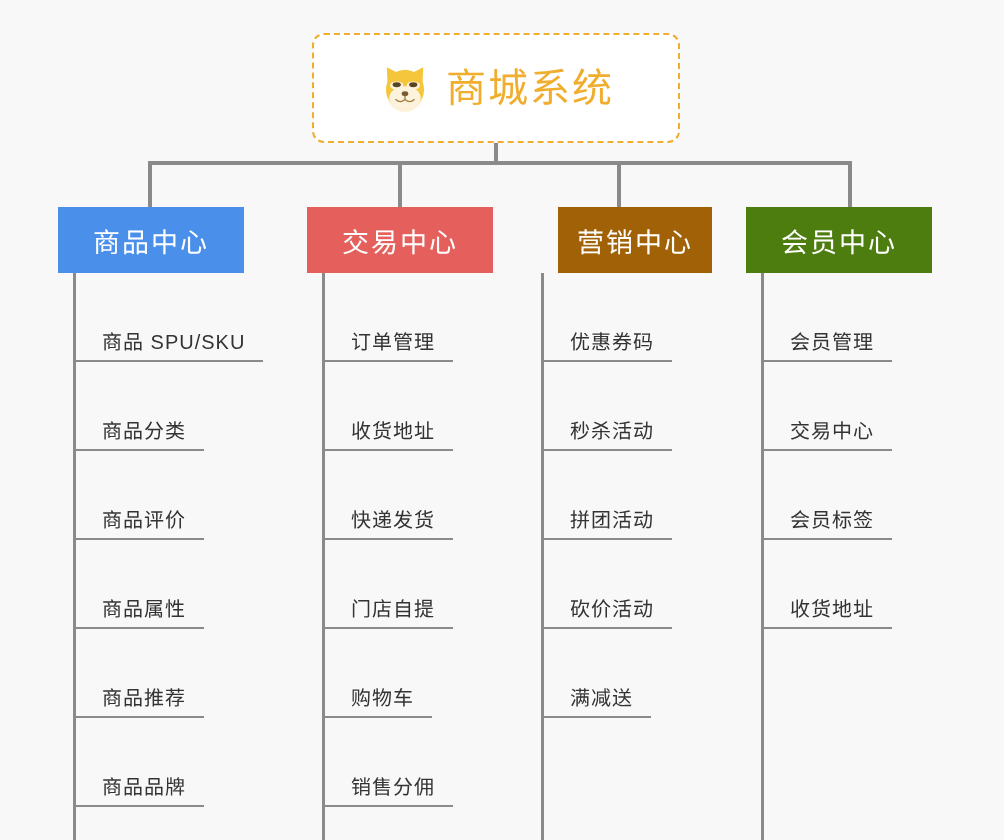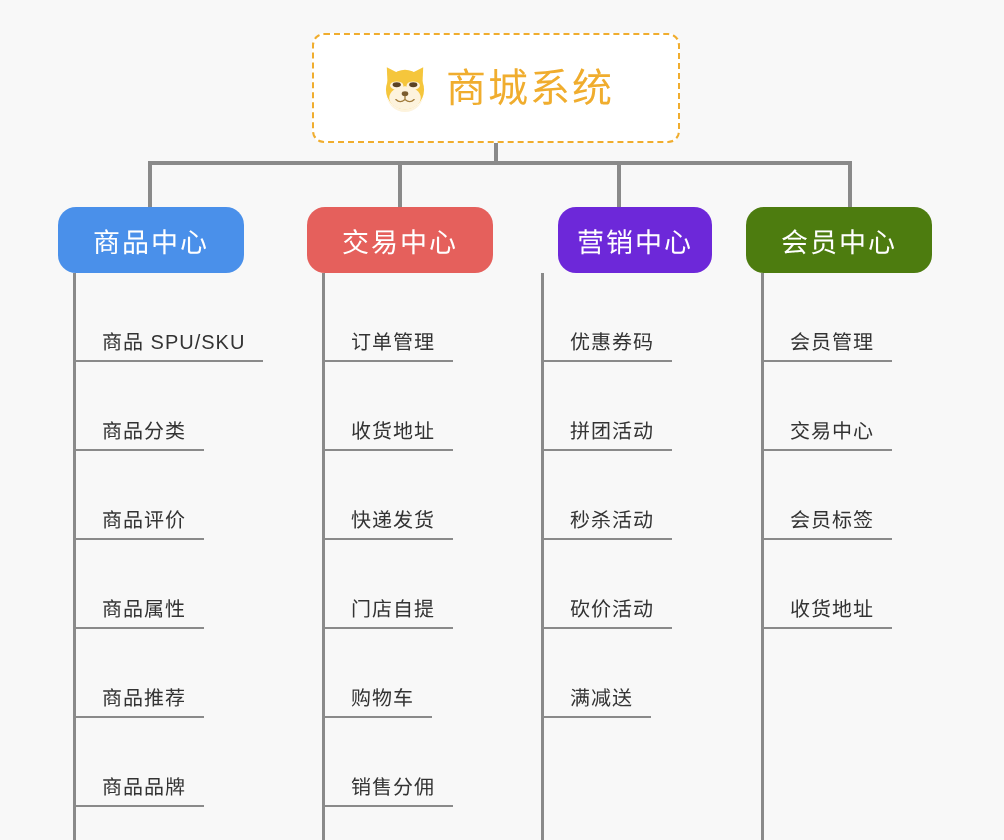--- a/index.html
+++ b/index.html
@@ -60,21 +60,21 @@
   .conn-h-bus  { left: 148px; top: 161px; width: 704px; height: 4px; }
   .conn-drop   { top: 161px; width: 4px; height: 48px; }
 
   
   .column {
     position: absolute;
     top: 207px;
   }
   .cat-header {
     height: 66px;
-    border-radius: 18px;
+    border-radius: 0;
     display: flex;
     align-items: center;
     justify-content: center;
     color: #ffffff;
     font-size: 27px;
     letter-spacing: 2px;
     white-space: nowrap;
   }
 
   
@@ -191,31 +191,31 @@
       <div class="leaf">
           <span class="leaf-inner"><span class="leaf-label">购物车</span></span>
         </div>
       <div class="leaf">
           <span class="leaf-inner"><span class="leaf-label">销售分佣</span></span>
         </div>
     </div>
   </div>
 
   <div class="column" style="left:526px;width:186px;">
-    <div class="cat-header" style="background-color: #6d28d9; margin-left: 32px;">营销中心</div>
+    <div class="cat-header" style="background-color: #a16207; margin-left: 32px;">营销中心</div>
     <div class="col-spine" style="height: 594px; background: rgb(138, 138, 138);"></div>
     <div class="items">
       <div class="leaf">
           <span class="leaf-inner"><span class="leaf-label">优惠券码</span></span>
         </div>
       <div class="leaf">
+          <span class="leaf-inner"><span class="leaf-label">秒杀活动</span></span>
+        </div>
+      <div class="leaf">
           <span class="leaf-inner"><span class="leaf-label">拼团活动</span></span>
-        </div>
-      <div class="leaf">
-          <span class="leaf-inner"><span class="leaf-label">秒杀活动</span></span>
         </div>
       <div class="leaf">
           <span class="leaf-inner"><span class="leaf-label">砍价活动</span></span>
         </div>
       <div class="leaf">
           <span class="leaf-inner"><span class="leaf-label">满减送</span></span>
         </div>
     </div>
   </div>
 

